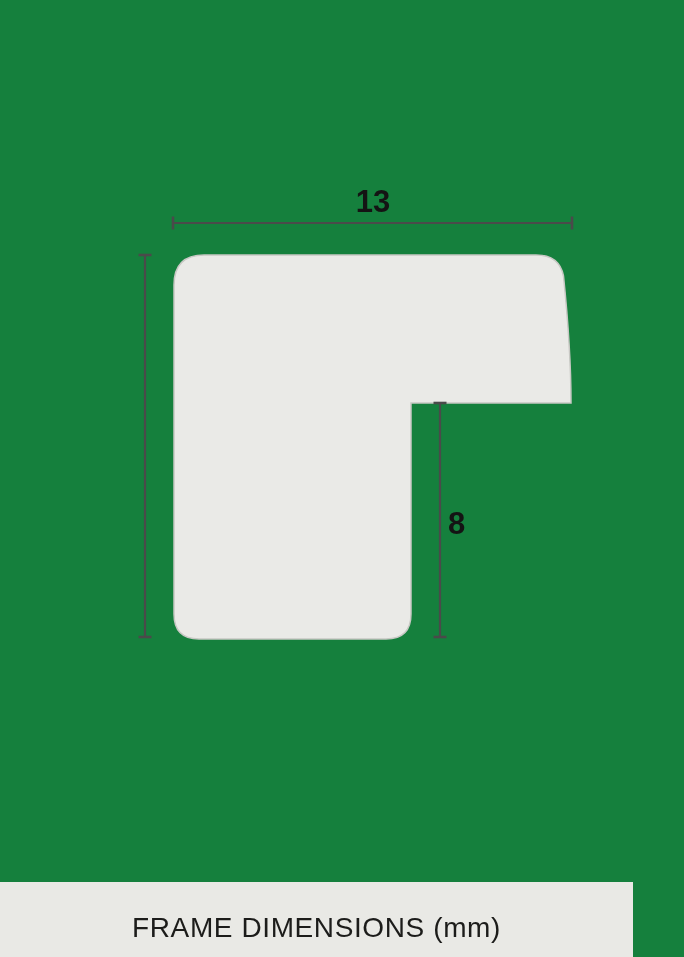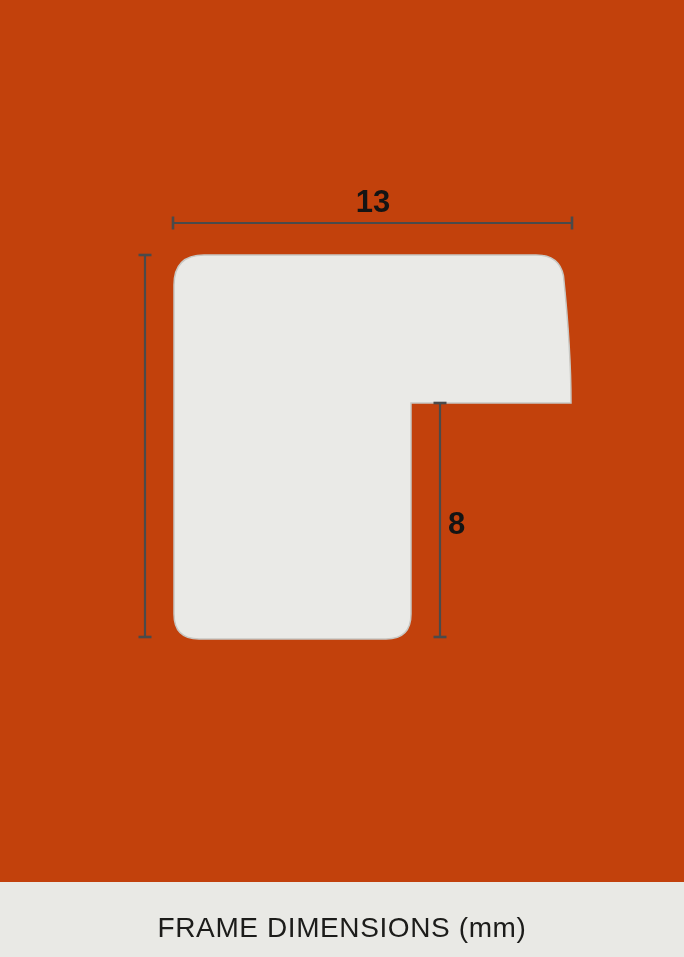--- a/index.html
+++ b/index.html
@@ -3,21 +3,21 @@
 <meta charset="utf-8">
 <style>
   * { margin: 0; padding: 0; box-sizing: border-box; }
   html, body { width: 684px; height: 957px; background: #ffffff; }
   body { font-family: "Liberation Sans", "DejaVu Sans", sans-serif; }
 
   .screen {
     position: relative;
     width: 684px;
     height: 957px;
-    background: #c2410c;
+    background: #15803d;
     overflow: hidden;
   }
 
   .diagram-svg {
     position: absolute;
     left: 0;
     top: 0;
     width: 684px;
     height: 700px;
   }
@@ -31,21 +31,21 @@
     white-space: nowrap;
   }
   .dim-label.width-label  { left: 338px; top: 184px; width: 70px; text-align: center; }
   .dim-label.height-label { left: 58px;  top: 427px; width: 80px; text-align: right; }
   .dim-label.inner-label  { left: 448px; top: 506px; width: 40px; text-align: left; }
 
   .footer-bar {
     position: absolute;
     left: 0;
     top: 882px;
-    width: 684px;
+    width: 633px;
     height: 75px;
     background: #e9e9e5;
     display: flex;
     align-items: center;
     justify-content: center;
     padding-top: 16px;
   }
   .footer-title {
     font-size: 28px;
     font-weight: 500;

